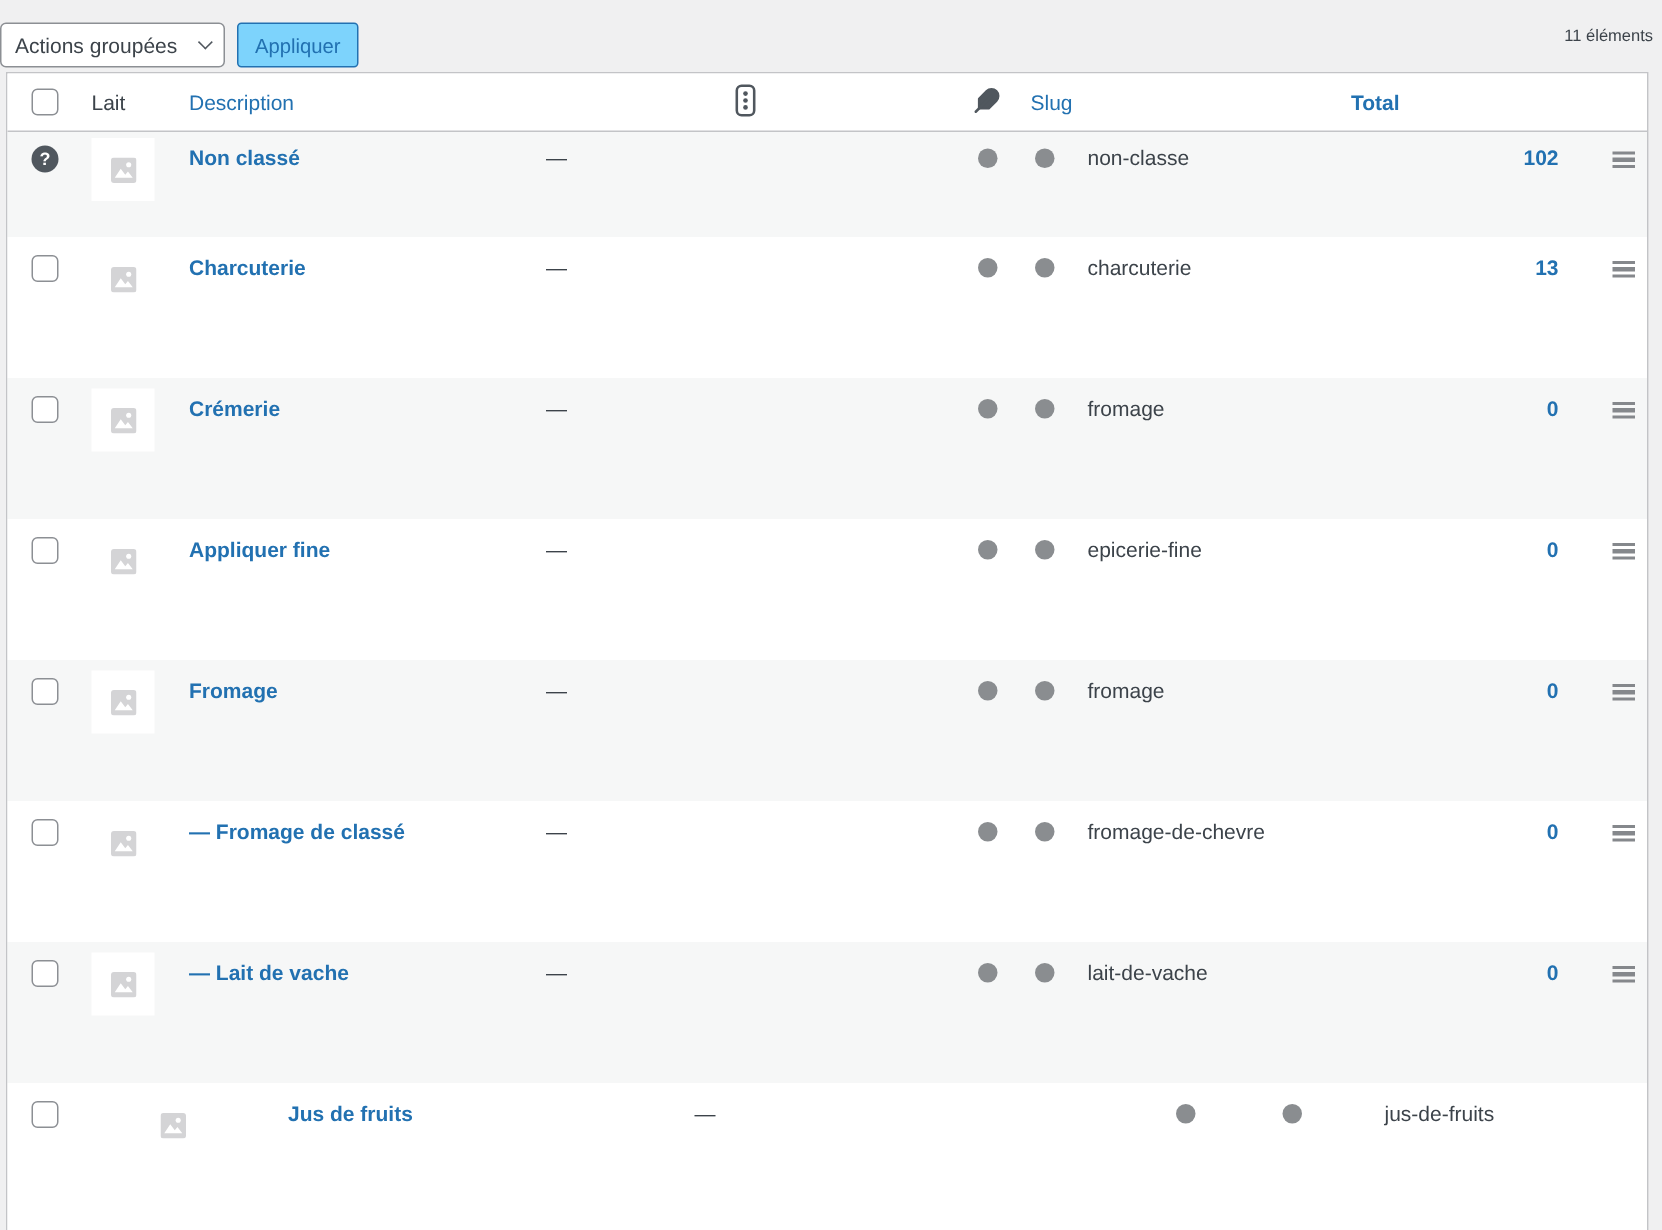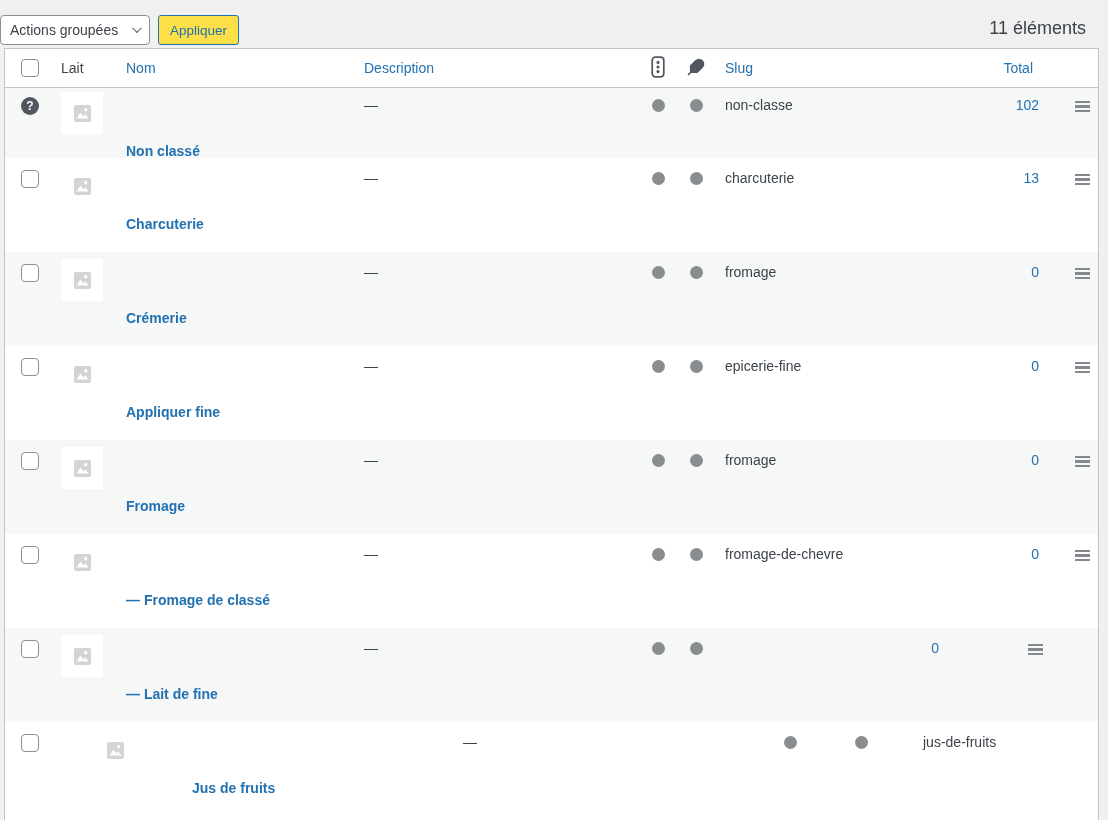--- a/index.html
+++ b/index.html
@@ -34,41 +34,41 @@
     font-family:inherit;font-size:14px;line-height:28px;cursor:pointer;
   }
   .select-wrap .chevron{
     position:absolute;right:11px;top:11px;width:7px;height:7px;pointer-events:none;
     border-right:1.6px solid var(--muted);border-bottom:1.6px solid var(--muted);
     transform:rotate(45deg) translateY(-2px);
   }
   .apply-btn{
     margin-left:8px;height:30px;padding:0 11px;
     border:1px solid var(--accent);border-radius:3px;
-    background:#fde047;color:var(--accent);
+    background:#7dd3fc;color:var(--accent);
     font-family:inherit;font-size:13.5px;cursor:pointer;
   }
   .items-count{
-    position:absolute;right:22px;top:18px;font-size:18px;color:var(--text);
+    position:absolute;right:6px;top:18px;font-size:11px;color:var(--text);
   }
   
   .list-table{
     margin-left:4px;width:1095px;
     background:var(--white);
     border:1px solid var(--border);
   }
   .grid-row{
     display:grid;
     grid-template-columns:46px 65px 238px 285px 38px 38px 236px 100px 1fr;
   }
   .thead{height:39px;border-bottom:1px solid var(--border);background:var(--white);}
   .thead .cell{display:flex;align-items:center;}
   .cell{padding:0 10px;}
   .cell.cb{padding-left:16px;}
-  .cell.total-c{justify-content:flex-end;text-align:right;padding-right:12px;}
+  .cell.total-c{justify-content:flex-end;text-align:right;padding-right:12px;font-weight:bold;}
   .cell.icon-c{justify-content:center;padding:0;}
   .cell.handle-c{justify-content:flex-end;padding-right:8px;}
   a.col-link{color:var(--accent);text-decoration:none;cursor:pointer;}
   .thead .static-h{color:var(--text);}
   .thead .total-h{padding-right:18px;}
   
   .row{height:94px;background:var(--white);}
   .row:nth-child(odd){background:var(--stripe);}
   .row:first-child{height:70px;}
   .row:last-child{height:98px;gap:33px;}
@@ -84,21 +84,21 @@
   }
   
   .help-icon{
     width:18px;height:18px;border-radius:50%;background:var(--muted);
     color:#fff;font-size:12px;font-weight:bold;
     display:flex;align-items:center;justify-content:center;cursor:pointer;
   }
   
   .thumb{width:42px;height:42px;background:var(--white);display:flex;align-items:center;justify-content:center;}
   
-  .name-link{color:var(--accent);font-weight:600;font-size:14px;text-decoration:none;cursor:pointer;margin-top:46px;}
+  .name-link{color:var(--accent);font-weight:600;font-size:14px;text-decoration:none;cursor:pointer;}
   .desc-text{color:var(--text);}
   .slug-text{color:var(--text);}
   .total-link{color:var(--accent);text-decoration:none;cursor:pointer;}
   
   .dot{width:13px;height:13px;border-radius:50%;background:var(--dot);margin-top:2px;cursor:pointer;}
   
   .drag-handle{display:inline-flex;flex-direction:column;gap:2px;margin-top:4px;cursor:grab;}
   .drag-handle i{display:block;width:15px;height:2.4px;background:#85888c;}
 </style>
 </head>
@@ -116,23 +116,20 @@
 </div>
 
 <div class="list-table">
 
   <div class="grid-row thead">
     <div class="cell cb">
       <input type="checkbox" style="">
     </div>
     <div class="cell static-h">Lait</div>
     <div class="cell">
-      <a class="col-link">Nom</a>
-    </div>
-    <div class="cell">
       <a class="col-link">Description</a>
     </div>
     <div class="cell icon-c">
       <span>
         <svg width="14" height="22" viewBox="0 0 14 22">
           <rect x="1.2" y="1.2" width="11.6" height="19.6" rx="3.2" fill="none" stroke="#50575e" stroke-width="1.7"></rect>
           <circle cx="7" cy="6.4" r="1.55" fill="#50575e"></circle>
           <circle cx="7" cy="11" r="1.55" fill="#50575e"></circle>
           <circle cx="7" cy="15.6" r="1.55" fill="#50575e"></circle>
         </svg>
@@ -410,30 +407,33 @@
     <div class="cell img-c">
       <span class="thumb">
         <svg width="17" height="17" viewBox="0 0 17 17">
           <rect width="17" height="17" rx="2" fill="#d4d4d6"></rect>
           <path d="M2.5 13.5 L6.5 7.5 L9.5 11.5 L11.3 9.3 L14.5 13.5 Z" fill="#ffffff"></path>
           <circle cx="11.8" cy="4.8" r="1.7" fill="#ffffff"></circle>
         </svg>
       </span>
     </div>
     <div class="cell">
-      <a class="name-link">— Lait de fine</a>
-    </div>
-    <div class="cell">
-      <span class="desc-text">—</span>
-    </div>
-    <div class="cell icon-c">
-      <span class="dot"></span>
-    </div>
-    <div class="cell icon-c">
-      <span class="dot"></span>
+      <a class="name-link">— Lait de vache</a>
+    </div>
+    <div class="cell">
+      <span class="desc-text">—</span>
+    </div>
+    <div class="cell icon-c">
+      <span class="dot"></span>
+    </div>
+    <div class="cell icon-c">
+      <span class="dot"></span>
+    </div>
+    <div class="cell">
+      <span class="slug-text">lait-de-vache</span>
     </div>
     <div class="cell total-c">
       <a class="total-link">0</a>
     </div>
     <div class="cell handle-c">
       <span class="drag-handle">
             <i></i>
             <i></i>
             <i></i>
           </span>

